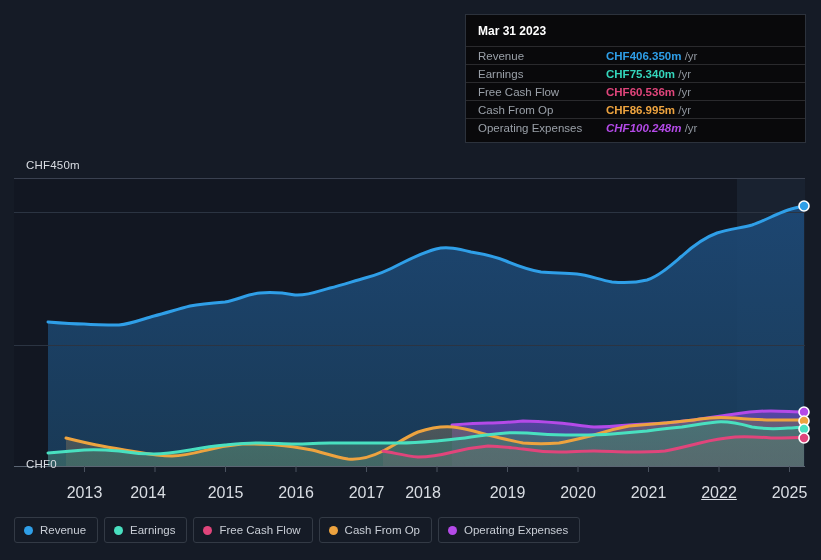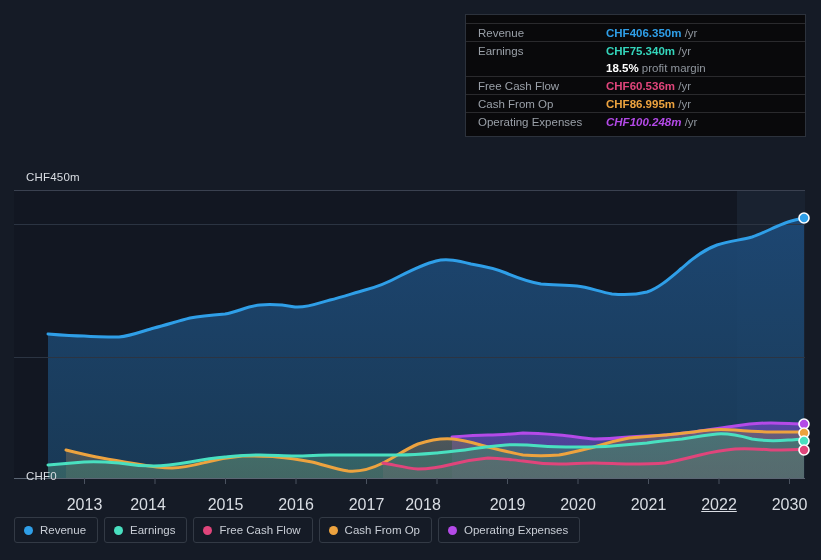--- a/index.html
+++ b/index.html
@@ -5,21 +5,21 @@
   * { box-sizing: border-box; margin: 0; padding: 0; }
   html, body {
     width: 821px; height: 560px;
     background: #151b26;
     font-family: "Liberation Sans", sans-serif;
     overflow: hidden;
   }
   #root { position: relative; width: 821px; height: 560px; }
 
   
-  #chart-wrap { position: absolute; left: 0; top: 0; width: 760px; height: 505px; margin-top: 12px; }
+  #chart-wrap { position: absolute; left: 0; top: 0; width: 760px; height: 505px; }
   #chart-svg { position: absolute; left: 0; top: 0; }
 
   .axis-label {
     position: absolute;
     color: #d9dde3;
     font-size: 11.5px;
     letter-spacing: .2px;
     white-space: nowrap;
   }
   #y-top-label  { left: 26px; top: 159px; }
@@ -265,38 +265,35 @@
         <div class="x-tick" style="left: 84.5px;">2013</div>
         <div class="x-tick" style="left: 148px;">2014</div>
         <div class="x-tick" style="left: 225.5px;">2015</div>
         <div class="x-tick" style="left: 296px;">2016</div>
         <div class="x-tick" style="left: 366.5px;">2017</div>
         <div class="x-tick" style="left: 423px; text-align: center;">2018</div>
         <div class="x-tick" style="left: 507.5px;">2019</div>
         <div class="x-tick" style="left: 578px;">2020</div>
         <div class="x-tick" style="left: 648.5px;">2021</div>
         <div class="x-tick" style="left: 719px; text-decoration: underline;">2022</div>
-        <div class="x-tick" style="left: 789.5px;">2030</div>
+        <div class="x-tick" style="left: 789.5px;">2025</div>
       </div>
   </div>
 
   <div id="tooltip">
+    <div id="tooltip-date">Mar 31 2023</div>
     <div id="tooltip-rows">
         <div class="tt-row">
           <div class="tt-label">Revenue</div>
           <div class="tt-value"><b style="color: rgb(47, 159, 232);">CHF406.350m</b><span class="tt-unit"> /yr</span></div>
         </div>
         <div class="tt-row">
           <div class="tt-label">Earnings</div>
           <div class="tt-value"><b style="color: rgb(52, 214, 188);">CHF75.340m</b><span class="tt-unit"> /yr</span></div>
         </div>
-        <div class="tt-row no-rule">
-          <div class="tt-label"></div>
-          <div class="tt-value"><b style="color: rgb(255, 255, 255);">18.5%</b><span class="tt-unit"> profit margin</span></div>
-        </div>
         <div class="tt-row">
           <div class="tt-label">Free Cash Flow</div>
           <div class="tt-value"><b style="color: rgb(224, 69, 123);">CHF60.536m</b><span class="tt-unit"> /yr</span></div>
         </div>
         <div class="tt-row">
           <div class="tt-label">Cash From Op</div>
           <div class="tt-value"><b style="color: rgb(237, 163, 63);">CHF86.995m</b><span class="tt-unit"> /yr</span></div>
         </div>
         <div class="tt-row">
           <div class="tt-label">Operating Expenses</div>

